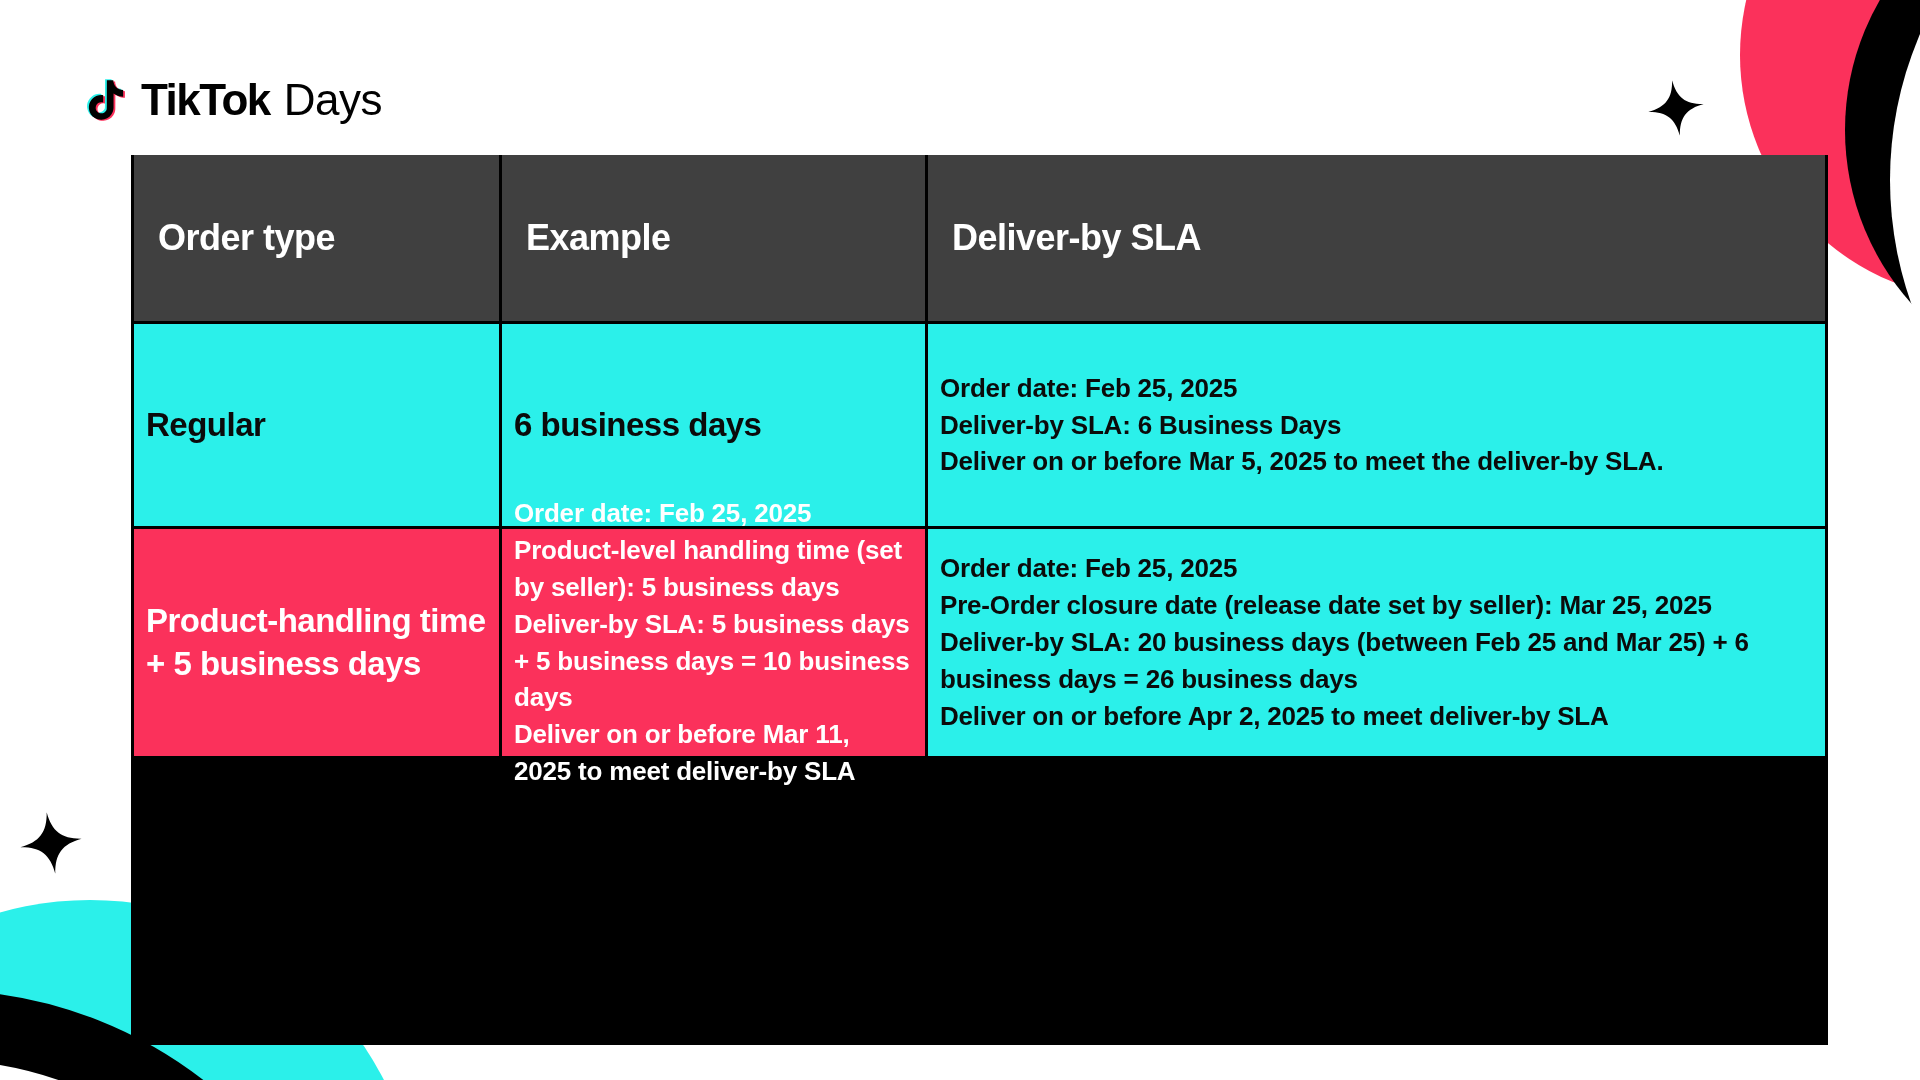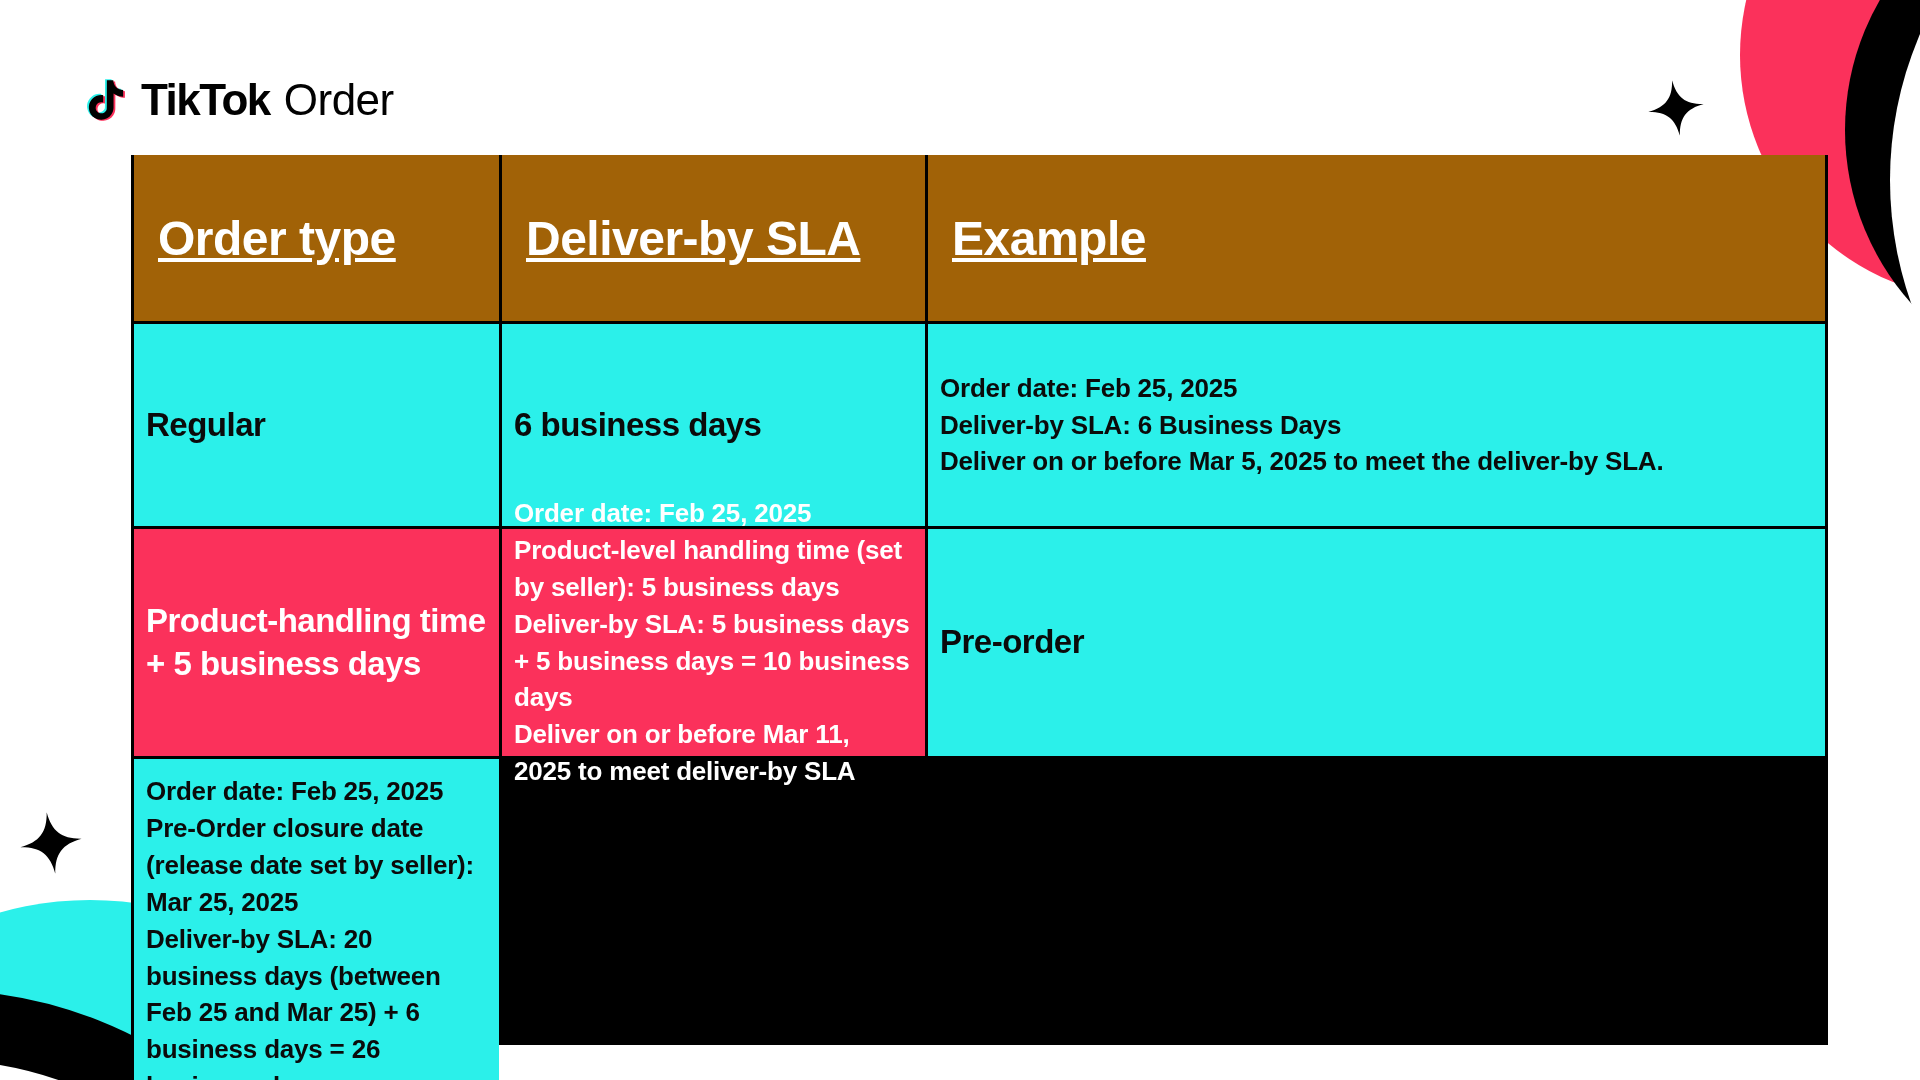--- a/index.html
+++ b/index.html
@@ -15,22 +15,22 @@
   .logo { position:absolute; left:83px; top:74px; z-index:3; display:flex; align-items:center; }
   .logo-glyph { width:46px; height:52px; margin-right:12px; }
   .logo-bold { font-size:44px; font-weight:800; color:#010101; letter-spacing:-1.5px; }
   .logo-reg  { font-size:44px; font-weight:400; color:#010101; margin-left:14px; letter-spacing:-0.5px; }
 
   
   .sla-table { position:absolute; left:131px; top:155px; width:1697px; height:890px; z-index:2;
                display:grid; grid-template-columns:365px 423px auto;
                grid-template-rows:166px 202px 227px auto;
                gap:3px; padding:0 3px 3px 3px; background:#000; }
-  .hcell { background:#a16207; color:#fff; display:flex; align-items:center;
-           padding:0 24px; font-size:48px; font-weight:800; letter-spacing:-0.5px;text-decoration:underline; }
+  .hcell { background:#404040; color:#fff; display:flex; align-items:center;
+           padding:0 24px; font-size:36px; font-weight:800; letter-spacing:-0.5px; }
   .cell  { display:flex; align-items:center; padding:14px 12px; font-weight:800;
            white-space:pre-line; }
   .bg-cyan { background:#2BF0EA; color:#0b0b0b; }
   .bg-red  { background:#FB315B; color:#fff; }
   .type-cell, .sla-cell { font-size:33px; line-height:1.28; letter-spacing:-0.5px; }
   .example-cell { font-size:26px; line-height:1.42; letter-spacing:-0.2px; }
 </style>
 </head>
 <body>
 
@@ -57,41 +57,40 @@
     <path d="M50 0 C54 32 68 46 100 50 C68 54 54 68 50 100 C46 68 32 54 0 50 C32 46 46 32 50 0 Z" fill="#000"></path>
   </svg>
 
   <div class="logo">
     <svg class="logo-glyph" viewBox="-2 -2 28 28" aria-hidden="true">
       <path transform="translate(-1.1,-0.7)" fill="#2BF0EA" d="M12.525.02c1.31-.02 2.61-.01 3.91-.02.08 1.53.63 3.09 1.75 4.17 1.12 1.11 2.7 1.62 4.24 1.79v4.03c-1.44-.05-2.89-.35-4.2-.97-.57-.26-1.1-.59-1.62-.93-.01 2.92.01 5.84-.02 8.75-.08 1.4-.54 2.79-1.35 3.94-1.31 1.92-3.58 3.17-5.91 3.21-1.43.08-2.86-.31-4.08-1.03-2.02-1.19-3.44-3.37-3.65-5.71-.02-.5-.03-1-.01-1.49.18-1.9 1.12-3.72 2.58-4.96 1.66-1.44 3.98-2.13 6.15-1.72.02 1.48-.04 2.96-.04 4.44-.99-.32-2.15-.23-3.02.37-.63.41-1.11 1.04-1.36 1.75-.21.51-.15 1.07-.14 1.61.24 1.64 1.82 3.02 3.5 2.87 1.12-.01 2.19-.66 2.77-1.61.19-.33.4-.67.41-1.06.1-1.79.06-3.57.07-5.36.01-4.03-.01-8.05.02-12.07z"></path>
       <path transform="translate(1.1,0.7)" fill="#FB315B" d="M12.525.02c1.31-.02 2.61-.01 3.91-.02.08 1.53.63 3.09 1.75 4.17 1.12 1.11 2.7 1.62 4.24 1.79v4.03c-1.44-.05-2.89-.35-4.2-.97-.57-.26-1.1-.59-1.62-.93-.01 2.92.01 5.84-.02 8.75-.08 1.4-.54 2.79-1.35 3.94-1.31 1.92-3.58 3.17-5.91 3.21-1.43.08-2.86-.31-4.08-1.03-2.02-1.19-3.44-3.37-3.65-5.71-.02-.5-.03-1-.01-1.49.18-1.9 1.12-3.72 2.58-4.96 1.66-1.44 3.98-2.13 6.15-1.72.02 1.48-.04 2.96-.04 4.44-.99-.32-2.15-.23-3.02.37-.63.41-1.11 1.04-1.36 1.75-.21.51-.15 1.07-.14 1.61.24 1.64 1.82 3.02 3.5 2.87 1.12-.01 2.19-.66 2.77-1.61.19-.33.4-.67.41-1.06.1-1.79.06-3.57.07-5.36.01-4.03-.01-8.05.02-12.07z"></path>
       <path fill="#010101" d="M12.525.02c1.31-.02 2.61-.01 3.91-.02.08 1.53.63 3.09 1.75 4.17 1.12 1.11 2.7 1.62 4.24 1.79v4.03c-1.44-.05-2.89-.35-4.2-.97-.57-.26-1.1-.59-1.62-.93-.01 2.92.01 5.84-.02 8.75-.08 1.4-.54 2.79-1.35 3.94-1.31 1.92-3.58 3.17-5.91 3.21-1.43.08-2.86-.31-4.08-1.03-2.02-1.19-3.44-3.37-3.65-5.71-.02-.5-.03-1-.01-1.49.18-1.9 1.12-3.72 2.58-4.96 1.66-1.44 3.98-2.13 6.15-1.72.02 1.48-.04 2.96-.04 4.44-.99-.32-2.15-.23-3.02.37-.63.41-1.11 1.04-1.36 1.75-.21.51-.15 1.07-.14 1.61.24 1.64 1.82 3.02 3.5 2.87 1.12-.01 2.19-.66 2.77-1.61.19-.33.4-.67.41-1.06.1-1.79.06-3.57.07-5.36.01-4.03-.01-8.05.02-12.07z"></path>
     </svg>
     <span class="logo-bold">TikTok</span>
-    <span class="logo-reg">Order</span>
+    <span class="logo-reg">Days</span>
   </div>
 
   <div class="sla-table">
 
     <div class="hcell">Order type</div>
+    <div class="hcell">Example</div>
     <div class="hcell">Deliver-by SLA</div>
-    <div class="hcell">Example</div>
 
     <div class="cell type-cell bg-cyan">Regular</div>
     <div class="cell sla-cell bg-cyan">6 business days</div>
     <div class="cell example-cell bg-cyan">Order date: Feb 25, 2025
 Deliver-by SLA: 6 Business Days
 Deliver on or before Mar 5, 2025 to meet the deliver-by SLA.</div>
 
     <div class="cell sla-cell bg-red">Product-handling time + 5 business days</div>
     <div class="cell example-cell bg-red">Order date: Feb 25, 2025
 Product-level handling time (set by seller): 5 business days
 Deliver-by SLA: 5 business days + 5 business days = 10 business days
 Deliver on or before Mar 11, 2025 to meet deliver-by SLA</div>
 
-    <div class="cell type-cell bg-cyan">Pre-order</div>
     <div class="cell example-cell bg-cyan">Order date: Feb 25, 2025
 Pre-Order closure date (release date set by seller): Mar 25, 2025
 Deliver-by SLA: 20 business days (between Feb 25 and Mar 25) + 6 business days = 26 business days
 Deliver on or before Apr 2, 2025 to meet deliver-by SLA</div>
   </div>
 
 </div>
 
 </body></html>

